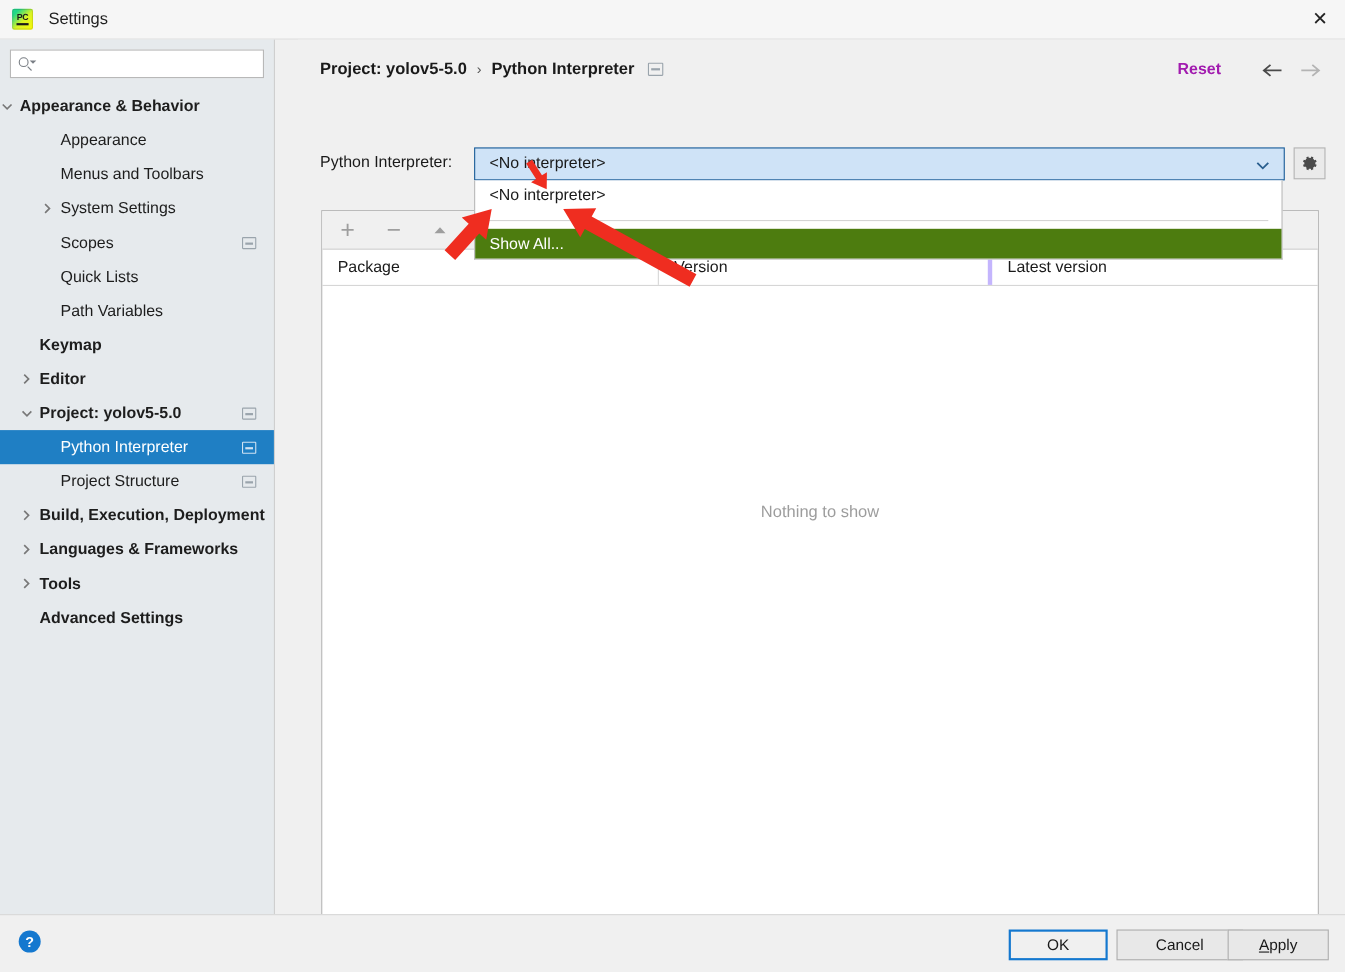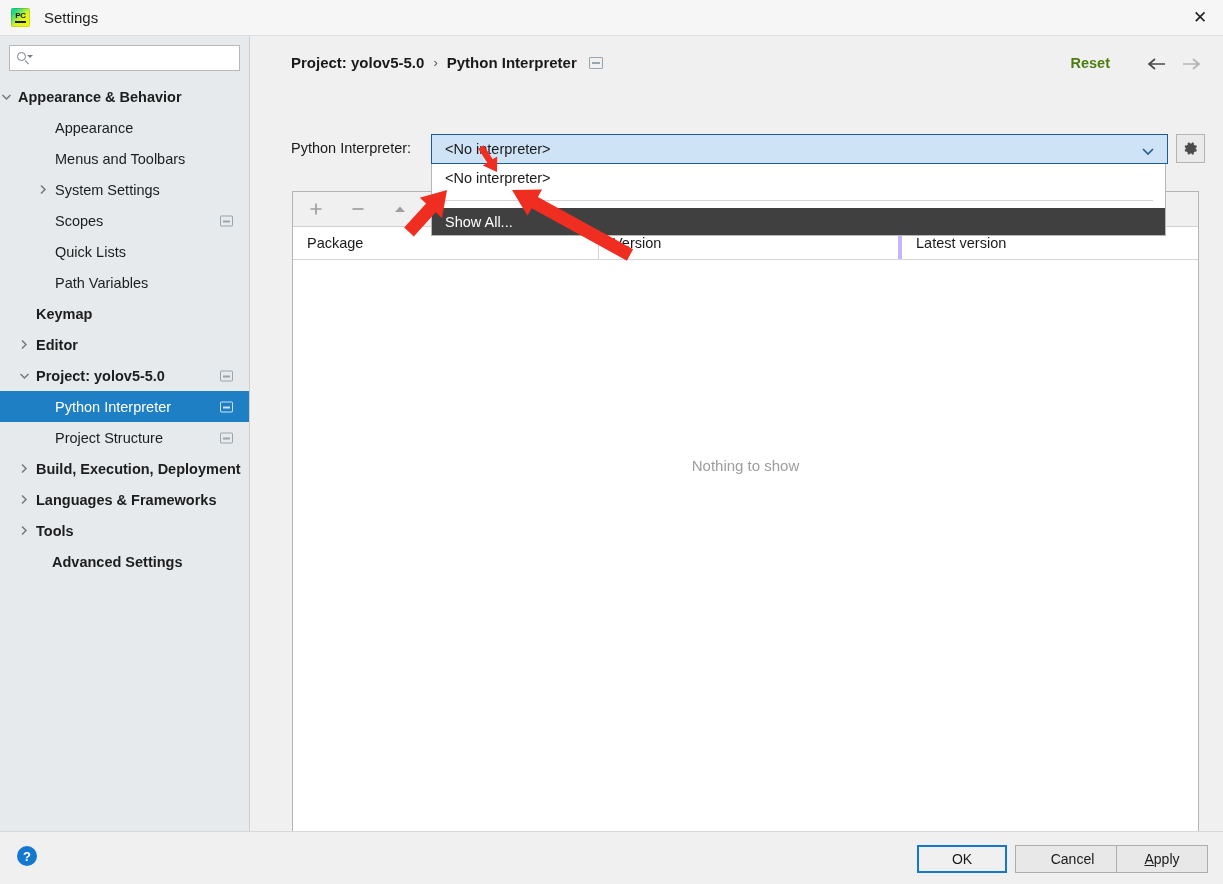--- a/index.html
+++ b/index.html
@@ -98,21 +98,21 @@
   .crumb-sep{ margin:0 9px; color:#555; font-weight:normal; font-size:13px; }
   .crumb-badge{
     margin-left:12px; width:14px; height:12px; border:1.5px solid #9aa4ac;
     background:#f0f0f0; border-radius:1px; position:relative;
   }
   .crumb-badge::after{
     content:""; position:absolute; left:2px; top:4px; right:2px; height:2px; background:#9aa4ac;
   }
   .reset-link{
     position:absolute; right:113px; top:19px; font-size:14.5px;
-    font-weight:bold; color:#4d7c0f; cursor:pointer;
+    font-weight:bold; color:#a21caf; cursor:pointer;
   }
   .nav-arrow{
     position:absolute; top:18px; width:20px; height:20px;
     display:flex; align-items:center; justify-content:center;
   }
   .nav-back{ right:56px; }
   .nav-fwd{ right:22px; }
 
   .interp-label{
     position:absolute; left:20px; top:104px; font-size:14.5px; color:#1a1a1a;
@@ -133,21 +133,21 @@
   
   .popup{
     position:absolute; left:160px; top:128px; width:735px;
     background:#fff; border:1px solid #b7b7b7; border-top:none; z-index:7;
   }
   .popup-item{
     height:28px; display:flex; align-items:center; padding-left:13px;
     font-size:14.5px; color:#1a1a1a; cursor:default;
   }
   .popup-sep{ height:1px; background:#d4d4d4; margin:8px 12px 7px 12px; }
-  .popup-item.highlight{ background:#404040; color:#fff; height:27px;text-align:center; }
+  .popup-item.highlight{ background:#4d7c0f; color:#fff; height:27px;text-align:center; }
 
   
   .pkg-panel{
     position:absolute; left:21px; top:155px; width:907px; height:655px;
     background:#fff; border:1px solid #b4b4b4;
   }
   .pkg-toolbar{
     height:35px; background:#f0f0f0; border-bottom:1px solid #d0d0d0;
     display:flex; align-items:center; padding-left:12px; gap:20px;
   }
@@ -295,21 +295,21 @@
         </div>
         <div class="tree-row bold">
           <span class="chev" style="left: 18px;">
             <svg width="8" height="11" viewBox="0 0 8 11">
               <path d="M2 1.5 L6 5.5 L2 9.5" stroke="#787878" stroke-width="1.5" fill="none"></path>
             </svg>
           </span>
           <span class="tree-label" style="margin-left: 36px;">Tools</span>
         </div>
         <div class="tree-row bold">
-          <span class="tree-label" style="margin-left: 52px;">Advanced Settings</span>
+          <span class="tree-label" style="margin-left: 36px;">Advanced Settings</span>
         </div>
       </div>
   </div>
 
   <div class="content">
 
     <div class="breadcrumb">
       <span>Project: yolov5-5.0</span>
       <span class="crumb-sep">›</span>
       <span>Python Interpreter</span>

